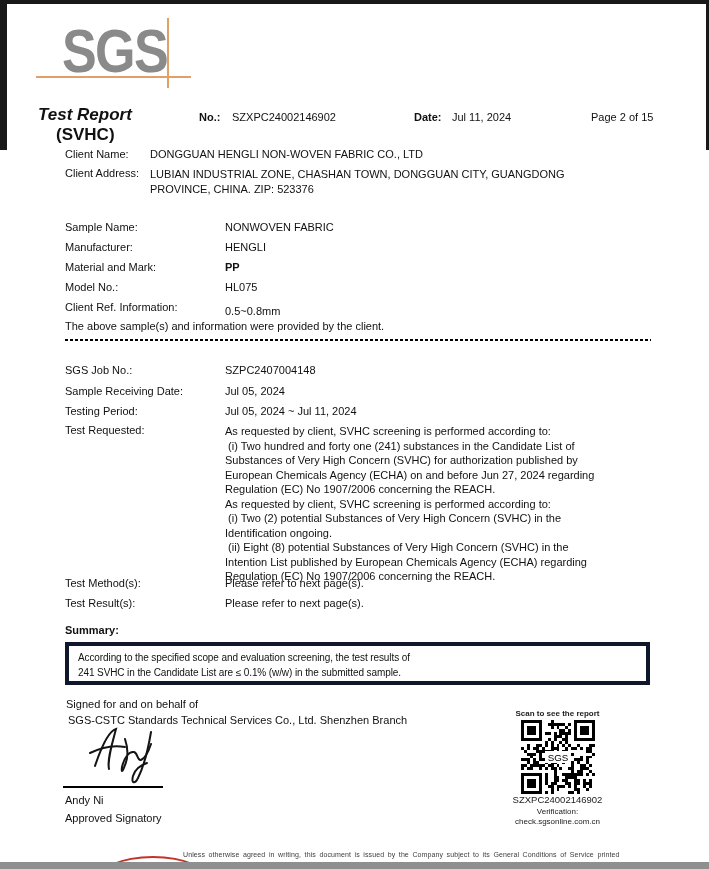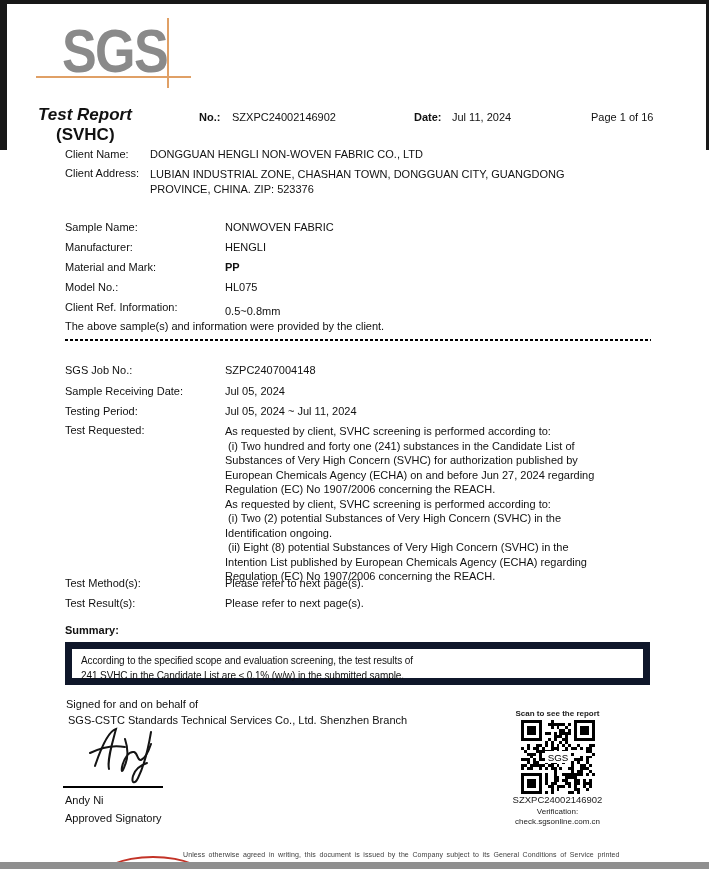--- a/index.html
+++ b/index.html
@@ -21,21 +21,21 @@
     letter-spacing:-2px;transform:scaleX(0.84);transform-origin:left top;z-index:2;}
   .logo-hline{left:36px;top:76px;width:155px;height:2px;background:#e0a066;z-index:1;}
   .logo-vline{left:167px;top:18px;width:2px;height:70px;background:#e0a066;z-index:1;}
   
   .doc-title{left:38px;top:105px;font-size:17px;line-height:19px;font-weight:bold;font-style:italic;}
   .doc-subtitle{left:56px;top:125px;font-size:17px;line-height:19px;font-weight:bold;}
   
   .dashline{left:65px;top:339px;width:586px;height:2px;
     background:repeating-linear-gradient(90deg,#000 0 3px,transparent 3px 5px);}
   
-  .sumbox{left:65px;top:642px;width:585px;height:43px;border:7px solid #0f172a;display:flex;box-sizing:border-box;}
+  .sumbox{left:65px;top:642px;width:585px;height:43px;border:4px solid #0f172a;display:flex;box-sizing:border-box;}
   .sumbox .cell-l{flex:1;padding:4px 9px;font-size:10px;line-height:15px;letter-spacing:-0.1px;white-space:pre-line;}
   .sumbox .cell-r{width:211px;border-left:2px solid #000;display:flex;align-items:center;justify-content:center;
     font-size:11px;}
   
   .sig-underline{left:63px;top:786px;width:100px;height:2px;background:#000;}
   .sig-svg{left:88px;top:722px;z-index:2;}
   
   .qr-caption{left:505px;top:709px;width:105px;text-align:center;font-size:8px;line-height:10px;color:#222;font-weight:bold;}
   .qr-svg{left:521px;top:720px;shape-rendering:crispEdges;}
   .qr-code-text{left:505px;top:794px;width:105px;text-align:center;font-size:9.5px;line-height:11px;color:#222;}
@@ -59,21 +59,21 @@
   <div class="abs logo-hline"></div>
   <div class="abs logo-vline"></div>
   <div class="abs logo-text">SGS</div>
 
   <div class="abs doc-title">Test Report</div>
   <div class="abs doc-subtitle">(SVHC)</div>
   <span class="abs t11 b" style="left:199px;top:111px">No.:</span>
   <span class="abs t11" style="left:232px;top:111px">SZXPC24002146902</span>
   <span class="abs t11 b" style="left:414px;top:111px">Date:</span>
   <span class="abs t11" style="left:452px;top:111px">Jul 11, 2024</span>
-  <span class="abs t11" style="left:591px;top:111px">Page 1 of 16</span>
+  <span class="abs t11" style="left:591px;top:111px">Page 2 of 15</span>
 
   <span class="abs t11" style="left:65px;top:148px">Client Name:</span>
   <span class="abs t11" style="left:150px;top:148px">DONGGUAN HENGLI NON-WOVEN FABRIC CO., LTD</span>
   <span class="abs t11" style="left:65px;top:167px">Client Address:</span>
   <div class="abs pre" style="left:150px;top:167px;font-size:11px;line-height:15px">LUBIAN INDUSTRIAL ZONE, CHASHAN TOWN, DONGGUAN CITY, GUANGDONG
 PROVINCE, CHINA. ZIP: 523376</div>
 
   <span class="abs t11" style="left:65px;top:221px">Sample Name:</span>
   <span class="abs t11" style="left:225px;top:221px">NONWOVEN FABRIC</span>
   <span class="abs t11" style="left:65px;top:241px">Manufacturer:</span>

